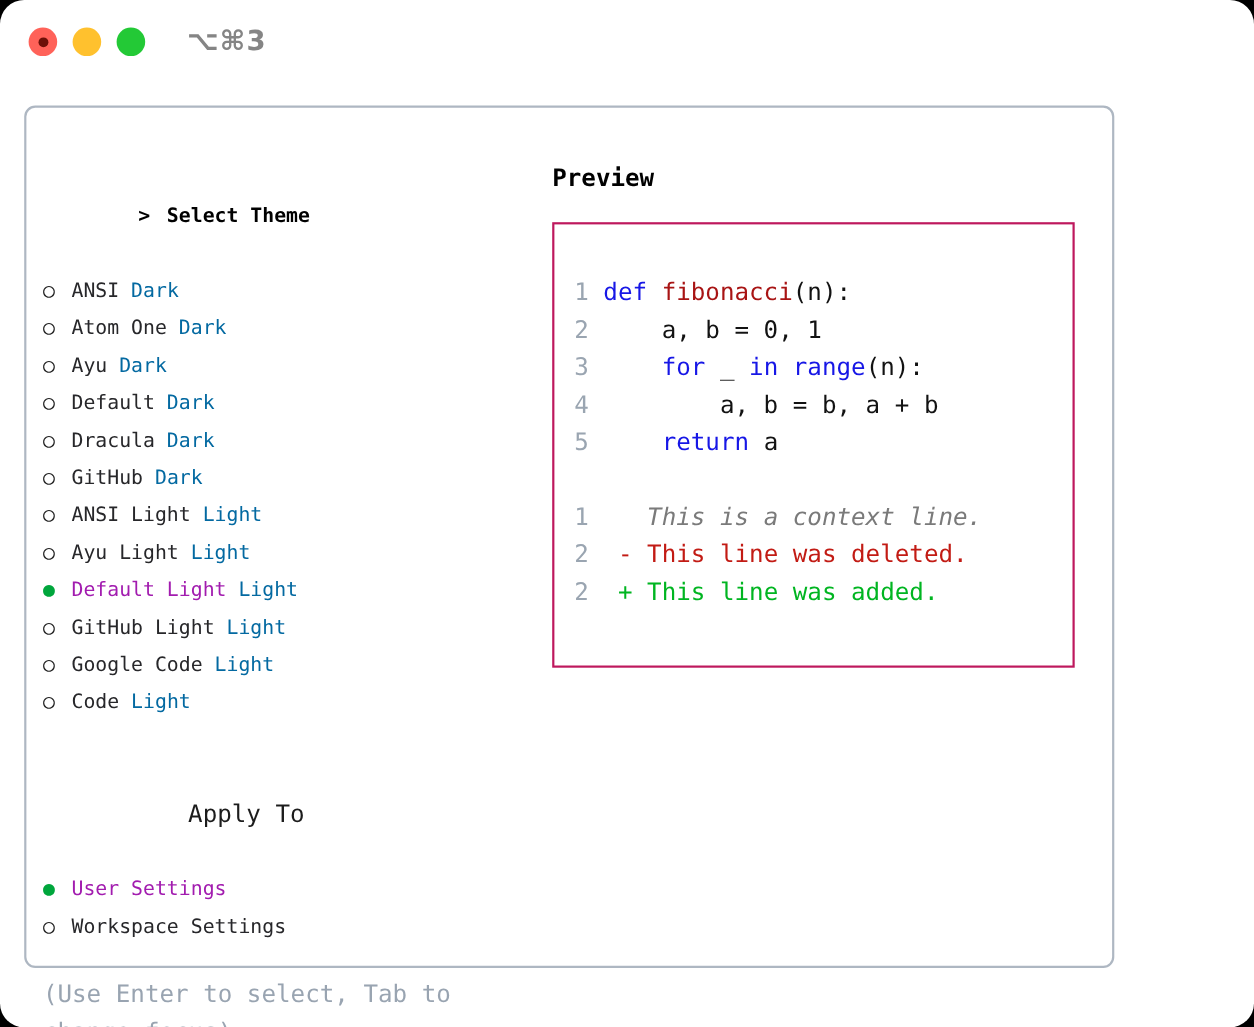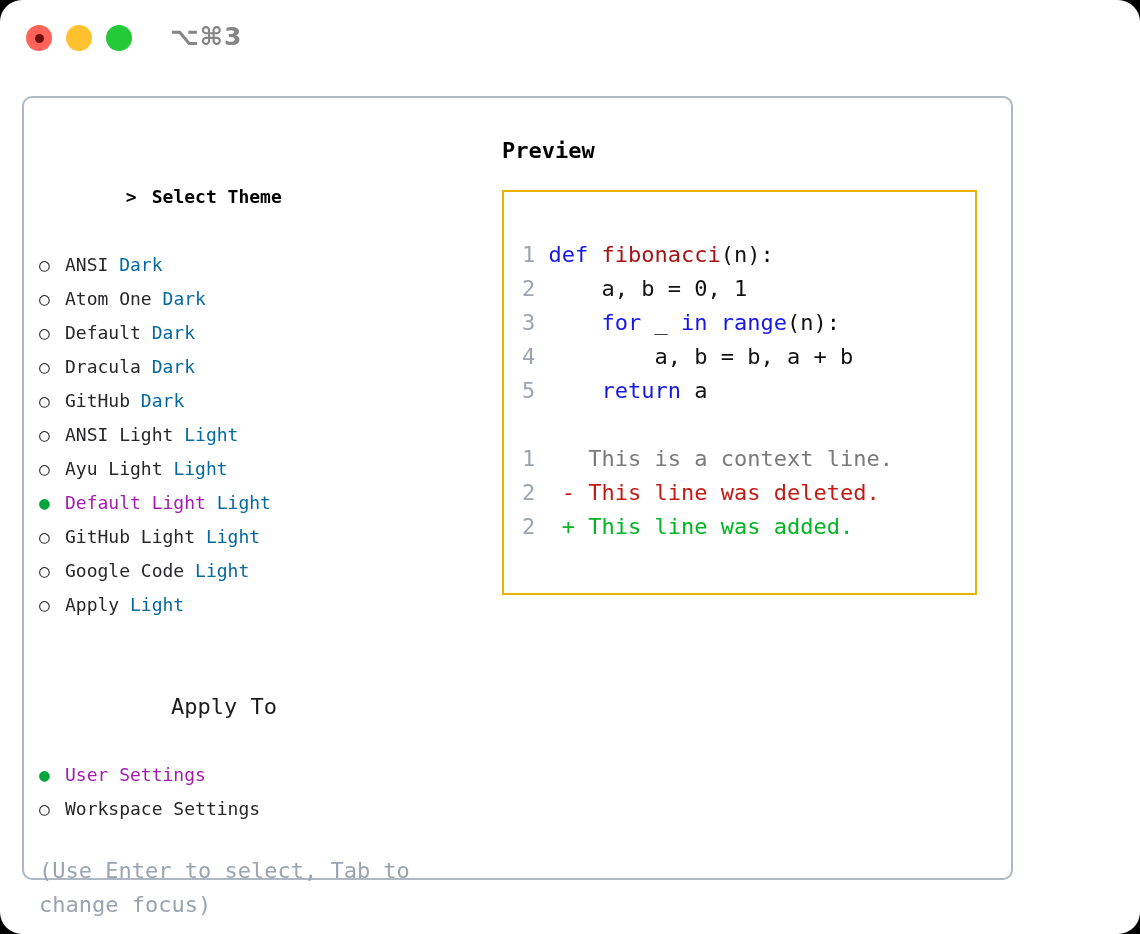--- a/index.html
+++ b/index.html
@@ -123,50 +123,50 @@
     font-size: 22px;
     line-height: 34px;
     color: #99a4b1;
     width: 400px;
   }
 
   
   .right-col {
     position: absolute;
     left: 478px;
-    top: 36px;
+    top: 48px;
     width: 500px;
   }
   .preview-title {
     font-size: 22px;
     line-height: 34px;
     font-weight: bold;
     color: #000000;
     white-space: pre;
   }
   .code-box {
     margin-top: 22px;
     width: 475px;
     height: 405px;
-    border: 2px solid #eab308;
+    border: 2px solid #be185d;
     box-sizing: border-box;
     background: #ffffff;
     padding: 46px 0 0 18px;
   }
   .code-line {
     font-size: 22px;
     line-height: 34px;
     white-space: pre;
     color: #1c1c1c;
   }
   .lnum { color: #9aa5b1; }
   .kw  { color: #1717e6; }
   .fn  { color: #a81414; }
   .plain { color: #121212; }
-  .diff-ctx { color: #7a7a7a; }
+  .diff-ctx { color: #7a7a7a; font-style: italic; }
   .diff-del { color: #c21b14; }
   .diff-add { color: #00b521; }
   .code-gap { height: 34px; }
 </style>
 </head>
 <body>
 
 <div class="window">
 
   <div class="titlebar">
@@ -182,29 +182,30 @@
 
     <div class="left-col">
 
       <div class="line header-line">
         <span class="marker">&gt;</span><span>Select Theme</span>
       </div>
 
       <div id="theme-list">
           <div class="line"><span class="marker">○</span><span class="item-label">ANSI</span><span class="item-suffix"> Dark</span></div>
           <div class="line"><span class="marker">○</span><span class="item-label">Atom One</span><span class="item-suffix"> Dark</span></div>
+          <div class="line"><span class="marker">○</span><span class="item-label">Ayu</span><span class="item-suffix"> Dark</span></div>
           <div class="line"><span class="marker">○</span><span class="item-label">Default</span><span class="item-suffix"> Dark</span></div>
           <div class="line"><span class="marker">○</span><span class="item-label">Dracula</span><span class="item-suffix"> Dark</span></div>
           <div class="line"><span class="marker">○</span><span class="item-label">GitHub</span><span class="item-suffix"> Dark</span></div>
           <div class="line"><span class="marker">○</span><span class="item-label">ANSI Light</span><span class="item-suffix"> Light</span></div>
           <div class="line"><span class="marker">○</span><span class="item-label">Ayu Light</span><span class="item-suffix"> Light</span></div>
           <div class="line"><span class="marker sel-dot">●</span><span class="item-label selected">Default Light</span><span class="item-suffix"> Light</span></div>
           <div class="line"><span class="marker">○</span><span class="item-label">GitHub Light</span><span class="item-suffix"> Light</span></div>
           <div class="line"><span class="marker">○</span><span class="item-label">Google Code</span><span class="item-suffix"> Light</span></div>
-          <div class="line"><span class="marker">○</span><span class="item-label">Apply</span><span class="item-suffix"> Light</span></div>
+          <div class="line"><span class="marker">○</span><span class="item-label">Code</span><span class="item-suffix"> Light</span></div>
         </div>
 
       <div class="spacer"></div>
 
       <div class="apply-header">
         <span class="marker empty">·</span><span>Apply To</span>
       </div>
 
       <div id="apply-list">
           <div class="line"><span class="marker sel-dot">●</span><span class="item-label selected">User Settings</span></div>

